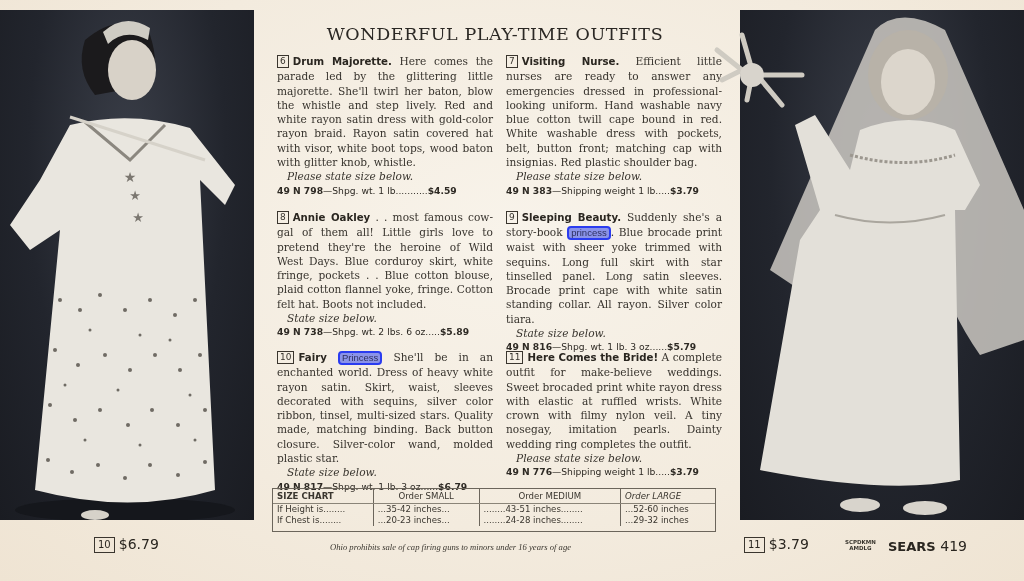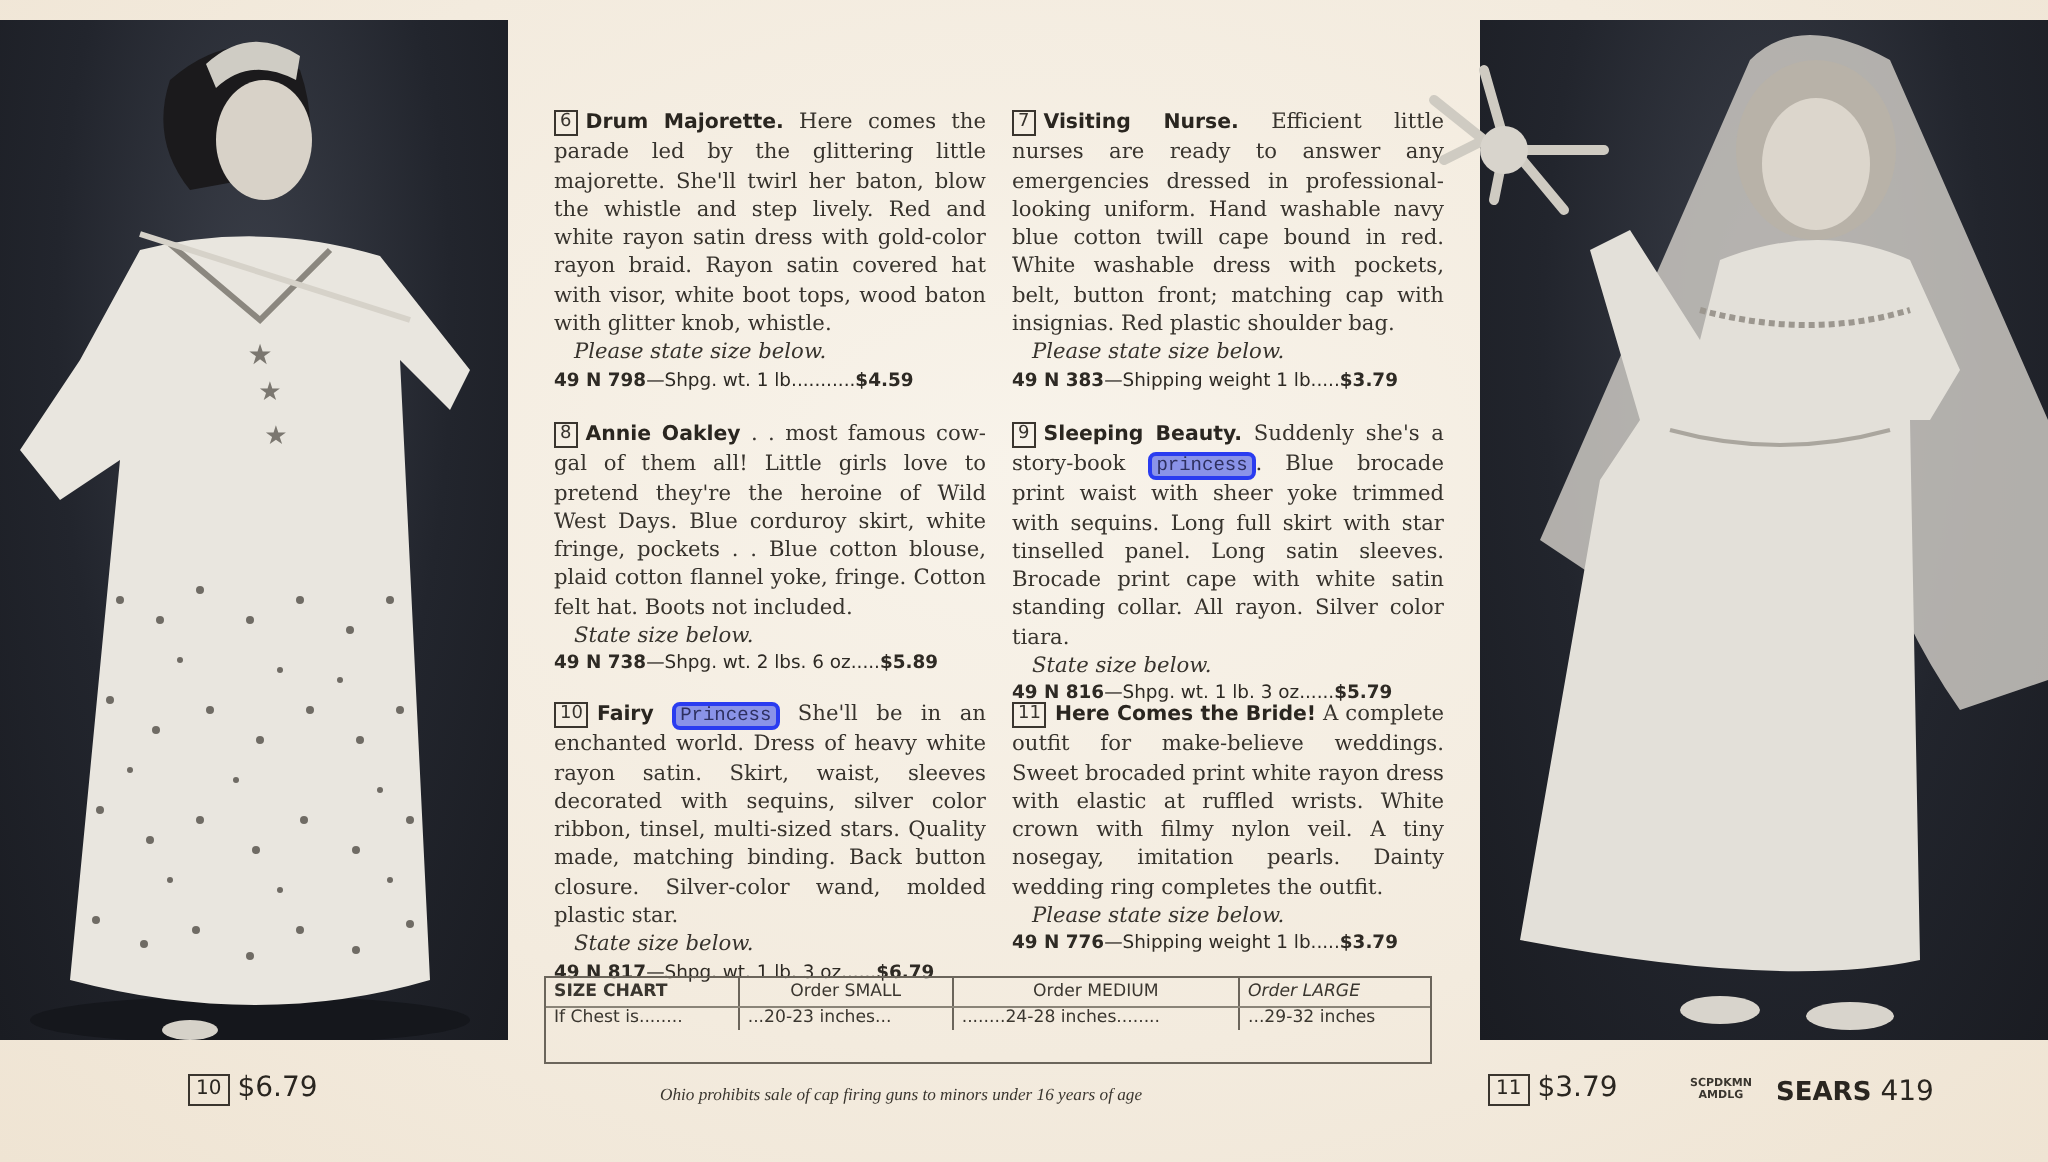--- a/index.html
+++ b/index.html
@@ -37,21 +37,21 @@
   .name { font-family: "DejaVu Sans", sans-serif; font-weight: bold; font-size: 10.2px; color: #2a2620; margin-top: 20px; }
   .note { font-style: italic; padding-left: 10px; display: block; }
   .order {
     display: block; font-family: "DejaVu Sans", sans-serif; font-size: 9.2px; color: #2e2a24;
     white-space: nowrap;
   }
   .order b { font-weight: bold; }
   .hl {
     display: inline-block; border: 2px solid #2a3cf0; border-radius: 4px;
     background: #8a93e8; color: #2e3060; font-size: 9.5px; line-height: 10px; padding: 0 2px;
-    font-family: Liberation Mono, monospace;
+    font-family: Liberation Sans, sans-serif;
   }
   
   .sizechart {
     position: absolute; left: 272px; top: 488px; width: 442px; height: 42px;
     border: 1px solid #6b655b; font-family: "DejaVu Sans", sans-serif; font-size: 8.6px; color: #3a362f;
   }
   .sizechart table { border-collapse: collapse; width: 100%; }
   .sizechart td { padding: 0 4px; line-height: 11px; white-space: nowrap; }
   .sizechart tr.head td { line-height: 14px; border-bottom: 1px solid #8a8478; }
   .sizechart td.sep { border-left: 1px solid #6b655b; }
@@ -171,20 +171,21 @@
       <line x1="30" y1="40" x2="5" y2="20"></line>
         <line x1="30" y1="40" x2="10" y2="50"></line>
       <line x1="40" y1="40" x2="30" y2="5"></line>
         <line x1="45" y1="45" x2="90" y2="45"></line>
       <line x1="45" y1="45" x2="70" y2="75"></line>
         <line x1="40" y1="45" x2="35" y2="70"></line>
     </g>
     <circle cx="40" cy="45" r="12" fill="#d8d4cc"></circle>
   </svg>
 
+  <div class="title">WONDERFUL PLAY-TIME OUTFITS</div>
 
   <div class="item" style="left:277px;top:54px;">
     <p>
       <span class="num">6</span><span class="name">Drum Majorette.</span>
       <span>Here comes the parade led by the glittering little majorette. She'll twirl her baton, blow the whistle and step lively. Red and white rayon satin dress with gold-color rayon braid. Rayon satin covered hat with visor, white boot tops, wood baton with glitter knob, whistle.</span>
       <span class="note">Please state size below.</span>
       <span class="order"><b>49 N 798</b><span>—Shpg. wt. 1 lb.</span><span>..........</span><b>$4.59</b></span>
     </p>
   </div>
 
@@ -238,20 +239,26 @@
   <div class="sizechart">
     <table>
       <tbody>
           <tr class="head">
         <td class="bold">SIZE CHART</td>
         <td class="sep c">Order SMALL</td>
         <td class="sep c">Order MEDIUM</td>
         <td class="sep r">Order LARGE</td>
       </tr>
       <tr>
+        <td>If Height is........</td>
+        <td class="sep">...35-42 inches...</td>
+        <td class="sep">........43-51 inches........</td>
+        <td class="sep">...52-60 inches</td>
+      </tr>
+      <tr>
         <td>If Chest is........</td>
         <td class="sep">...20-23 inches...</td>
         <td class="sep">........24-28 inches........</td>
         <td class="sep">...29-32 inches</td>
       </tr>
     </tbody>
       </table>
   </div>
 
   <div class="foot-num" style="left:94px;top:536px;">

